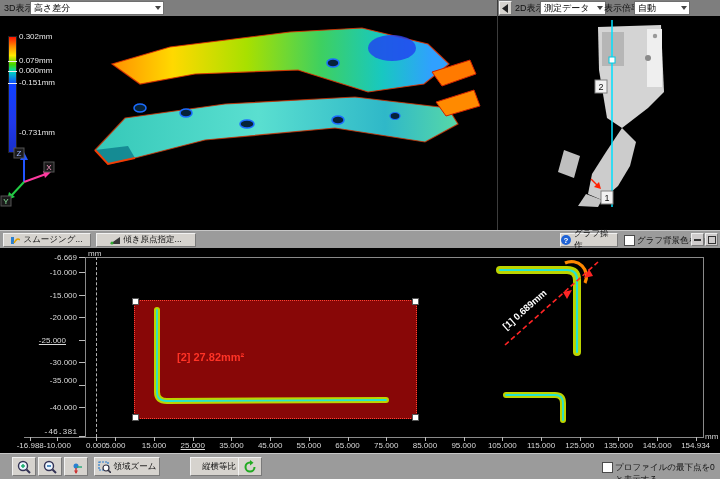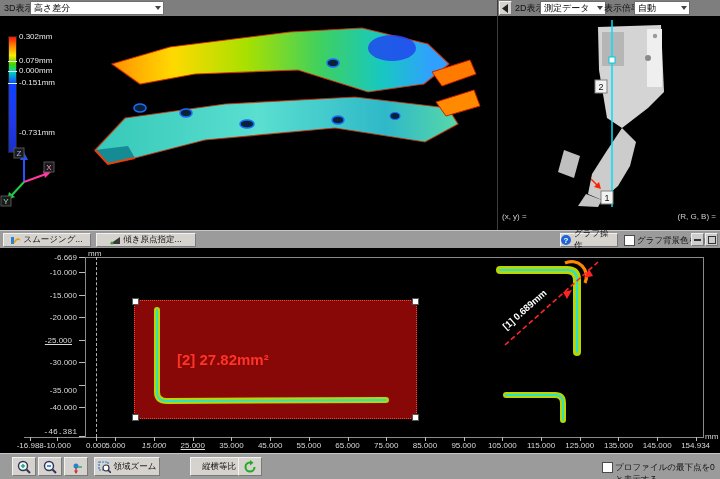--- a/index.html
+++ b/index.html
@@ -30,21 +30,21 @@
   .ylab{width:44px;text-align:right;}
   .xtick{position:absolute;width:1px;height:4px;background:#bdbdbd;top:189px;}
   .ytick{position:absolute;width:6px;height:1px;background:#bdbdbd;left:79px;}
   .unit{position:absolute;color:#d8d8d8;font-size:8px;}
   #zero-line{position:absolute;left:96px;top:9px;height:180px;width:0;
        border-left:1px dashed #cfcfcf;opacity:.85;}
   #area-region{position:absolute;left:134px;top:52px;width:283px;height:119px;
        background:rgba(146,8,8,.93);border:1px dotted #ff4030;box-sizing:border-box;}
   .handle{position:absolute;width:5px;height:5px;background:#fff;border:1px solid #555;}
   #area-label{position:absolute;left:42px;top:50px;color:#ff3326;font-weight:bold;
-       font-size:15px;white-space:nowrap;text-align:right;}
+       font-size:11px;white-space:nowrap;text-align:right;}
   .statusrow{position:absolute;color:#d0d0d0;font-size:8px;}
   
   #color-bar{position:absolute;left:8px;top:20px;width:7px;height:115px;
        background:linear-gradient(#ff1400 0%,#ff8a00 8%,#ffe800 16%,#3fd400 24%,#00d8c0 30%,
                   #1040ff 41%,#2038e8 75%,#1830cc 100%);border:1px solid #222;}
   .cslab{position:absolute;color:#e8e8e8;font-size:8px;white-space:nowrap;}
   .cstick{position:absolute;left:8px;width:9px;height:1px;background:#f0f0f0;}
 </style>
 </head>
 <body>
@@ -162,24 +162,20 @@
       <polygon points="103,173 96,171 101,166" fill="#ff2000"></polygon>
 
       <rect x="97" y="64" width="12" height="13" fill="#f2f2f2" stroke="#808080"></rect>
       <text x="103" y="74" font-size="9" fill="#111" text-anchor="middle">2</text>
 
       <rect x="103" y="175" width="12" height="13" fill="#f2f2f2" stroke="#808080"></rect>
       <text x="109" y="185" font-size="9" fill="#111" text-anchor="middle">1</text>
     </svg>
   </div>
 
-  <div class="abs" style="left:498px;top:208px;width:222px;height:22px;background:#000;">
-    <span class="statusrow" style="left:4px;top:4px;">(x, y)  =</span>
-    <span class="statusrow" style="right:4px;top:4px;">(R, G, B)  =</span>
-  </div>
 
   <div class="abs toolbar" style="left:0;top:230px;width:720px;height:18px;">
     <div class="btn" style="left:3px;top:2px;width:88px;height:14px;">
       <svg width="9" height="9">
         <rect x="0" y="1" width="3" height="7" fill="#2a7fd0"></rect>
           <path d="M3,7 Q6,1 9,4" stroke="#e0a000" stroke-width="1.5" fill="none"></path>
       </svg>
       <span>スムージング...</span>
     </div>
     <div class="btn" style="left:96px;top:2px;width:100px;height:14px;">
@@ -219,41 +215,41 @@
     <div id="y-ticks">
         <div class="ytick" style="top: 9px;"></div>
         <div class="ylab" style="left: 33px; top: 5px;">-6.669</div>
         <div class="ytick" style="top: 24.0128px;"></div>
         <div class="ylab" style="left: 33px; top: 20.0128px;">-10.000</div>
         <div class="ytick" style="top: 46.5478px;"></div>
         <div class="ylab" style="left: 33px; top: 42.5478px;">-15.000</div>
         <div class="ytick" style="top: 69.0828px;"></div>
         <div class="ylab" style="left: 33px; top: 65.0828px;">-20.000</div>
         <div class="ytick" style="top: 91.6178px;"></div>
-        <div class="ylab" style="left: 28px; top: 87.6178px; text-decoration: underline;">-25.000</div>
+        <div class="ylab" style="left: 22px; top: 87.6178px; text-decoration: underline;">-25.000</div>
         <div class="ytick" style="top: 114.153px;"></div>
         <div class="ylab" style="left: 33px; top: 110.153px;">-30.000</div>
         <div class="ytick" style="top: 136.688px;"></div>
-        <div class="ylab" style="left: 33px; top: 138px;">-35.000</div>
+        <div class="ylab" style="left: 33px; top: 128px;">-35.000</div>
         <div class="ytick" style="top: 159.223px;"></div>
         <div class="ylab" style="left: 33px; top: 155.223px;">-40.000</div>
         <div class="ytick" style="top: 187.982px;"></div>
         <div class="ylab" style="left: 33px; top: 179px; font-family: Liberation Mono, monospace;">-46.381</div>
       </div>
     <div id="x-ticks">
         <div class="xtick" style="left: 30.2564px;"></div>
         <div class="xlab" style="left: 8.25644px; text-align: center;">-16.988</div>
         <div class="xtick" style="left: 57.3px;"></div>
         <div class="xlab" style="left: 35.3px;">-10.000</div>
         <div class="xtick" style="left: 96px;"></div>
         <div class="xlab" style="left: 74px;">0.000</div>
         <div class="xtick" style="left: 115.35px;"></div>
         <div class="xlab" style="left: 93.35px;">5.000</div>
         <div class="xtick" style="left: 154.05px;"></div>
-        <div class="xlab" style="left: 132.05px; font-style: italic;">15.000</div>
+        <div class="xlab" style="left: 132.05px;">15.000</div>
         <div class="xtick" style="left: 192.75px;"></div>
         <div class="xlab" style="left: 170.75px; text-decoration: underline;">25.000</div>
         <div class="xtick" style="left: 231.45px;"></div>
         <div class="xlab" style="left: 209.45px;">35.000</div>
         <div class="xtick" style="left: 270.15px;"></div>
         <div class="xlab" style="left: 248.15px;">45.000</div>
         <div class="xtick" style="left: 308.85px;"></div>
         <div class="xlab" style="left: 286.85px;">55.000</div>
         <div class="xtick" style="left: 347.55px;"></div>
         <div class="xlab" style="left: 325.55px;">65.000</div>

